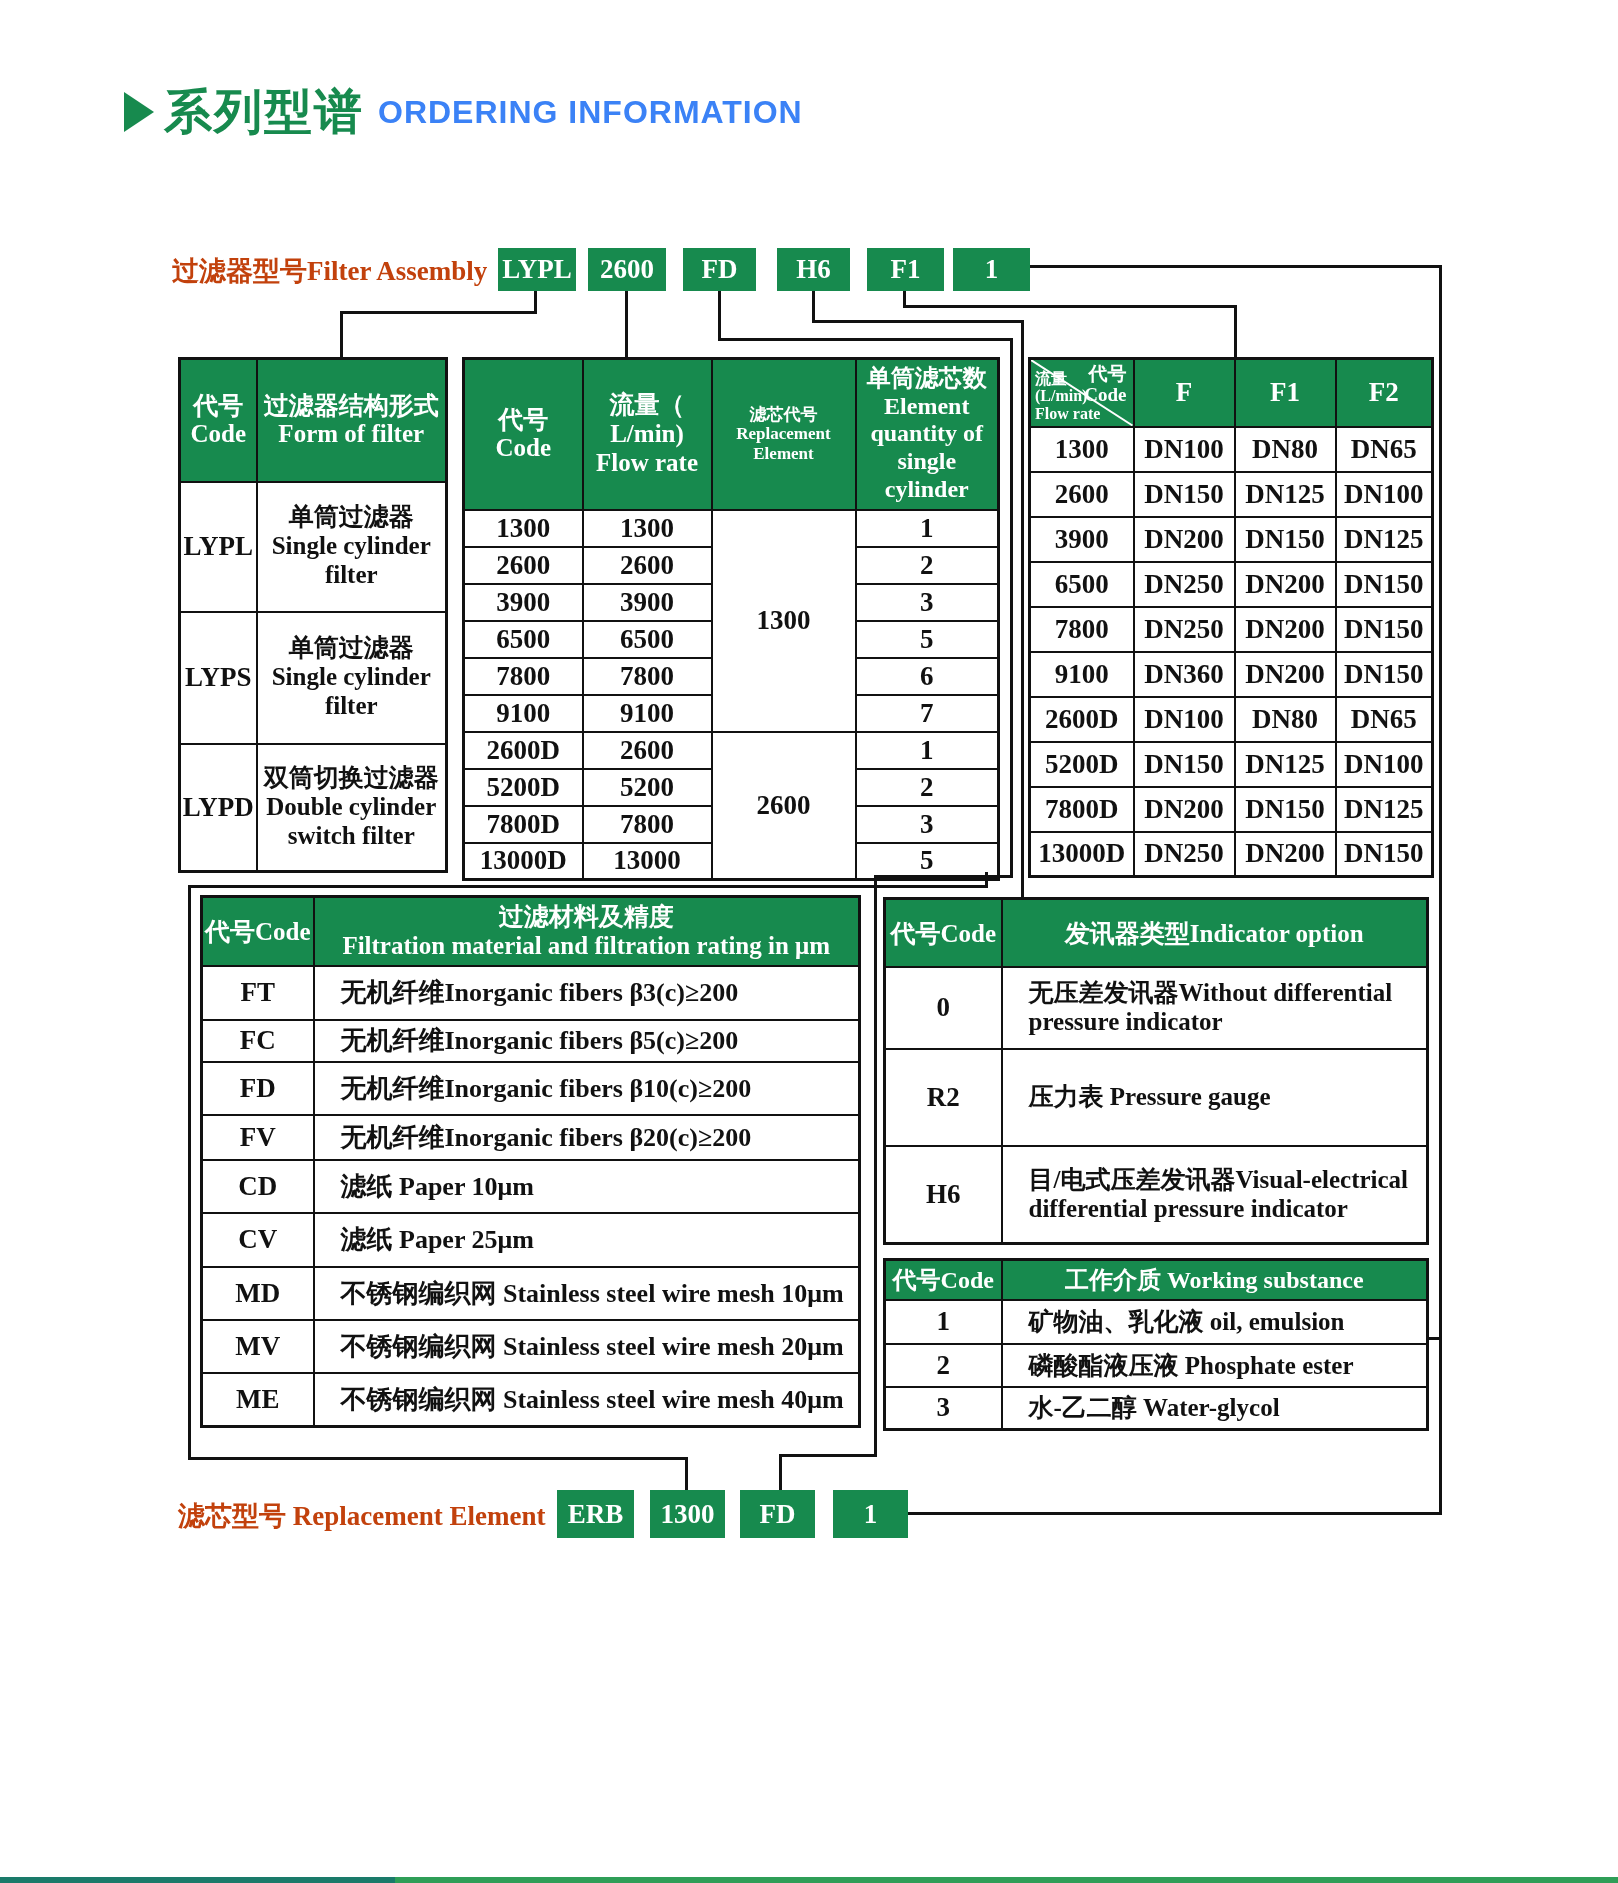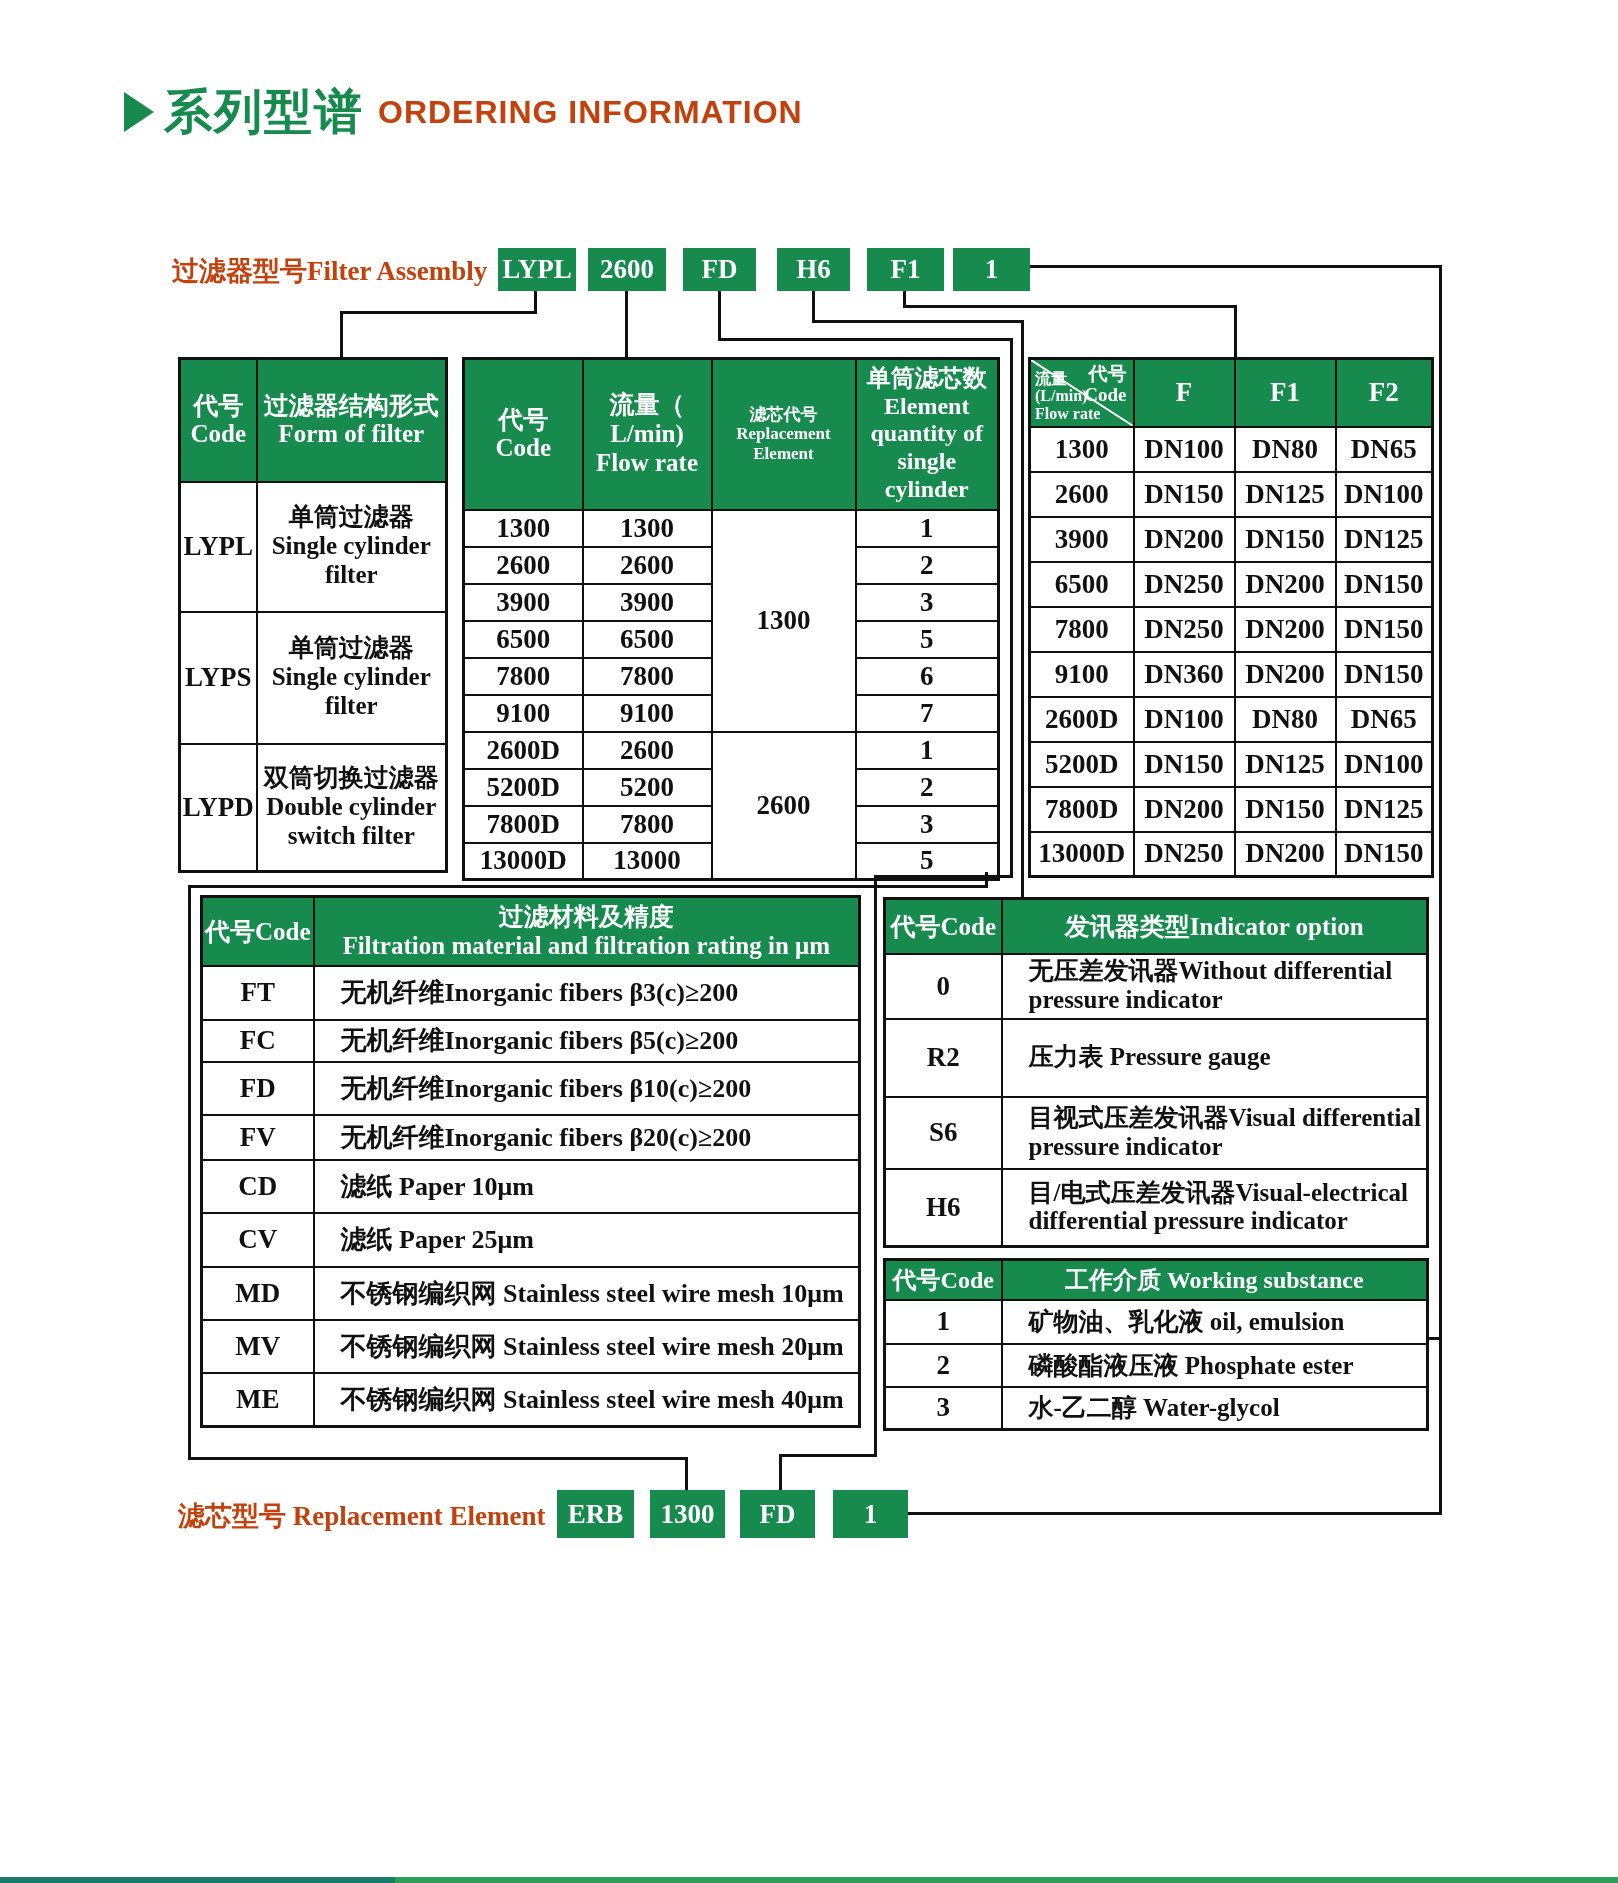--- a/index.html
+++ b/index.html
@@ -4,21 +4,21 @@
 <style>
   html,body{margin:0;padding:0;background:#fff;}
   #page{position:relative;width:1618px;height:1883px;background:#ffffff;overflow:hidden;
         font-family:"Liberation Serif", serif;color:#111;}
   .sans{font-family:"Liberation Sans", sans-serif;}
   
   #titlebar{position:absolute;left:124px;top:80px;display:flex;align-items:center;}
   .tri{width:0;height:0;border-left:30px solid #178a4e;border-top:20px solid transparent;
        border-bottom:20px solid transparent;margin-right:10px;}
   .zh-title{font-size:48px;font-weight:900;color:#178a4e;letter-spacing:2px;}
-  .en-title{font-size:32px;font-weight:700;color:#c2410c;margin-left:14px;letter-spacing:1px;}
+  .en-title{font-size:32px;font-weight:700;color:#3b82f6;margin-left:14px;letter-spacing:1px;}
   
   .codebox{position:absolute;background:#178a4e;color:#fff;font-weight:700;font-size:27px;
            display:flex;align-items:center;justify-content:center;}
   .rowlabel{position:absolute;font-size:27px;font-weight:700;color:#c2410c;white-space:nowrap;}
   
   .ln{position:absolute;background:#111;}
   
   table{border-collapse:collapse;table-layout:fixed;position:absolute;}
   td,th{border:2px solid #111;padding:0;text-align:center;vertical-align:middle;
         font-weight:700;color:#111;}
@@ -339,25 +339,20 @@
     </tr>
     <tr style="height:65px">
           <td class="num">0</td>
           <td class="left pre" style="font-size:25px">无压差发讯器Without differential
 pressure indicator</td>
         </tr>
     <tr style="height:78px">
           <td class="num">R2</td>
           <td class="left pre" style="font-size:25px">压力表 Pressure gauge</td>
         </tr>
-    <tr style="height:72px">
-          <td class="num">S6</td>
-          <td class="left pre" style="font-size:25px">目视式压差发讯器Visual differential
-pressure indicator</td>
-        </tr>
     <tr style="height:78px">
           <td class="num">H6</td>
           <td class="left pre" style="font-size:25px">目/电式压差发讯器Visual-electrical
 differential pressure indicator</td>
         </tr>
   </tbody>
     </table>
 
   <table class="outer" style="left:883px;top:1258px;width:543px;height:170px;">
     <colgroup>

